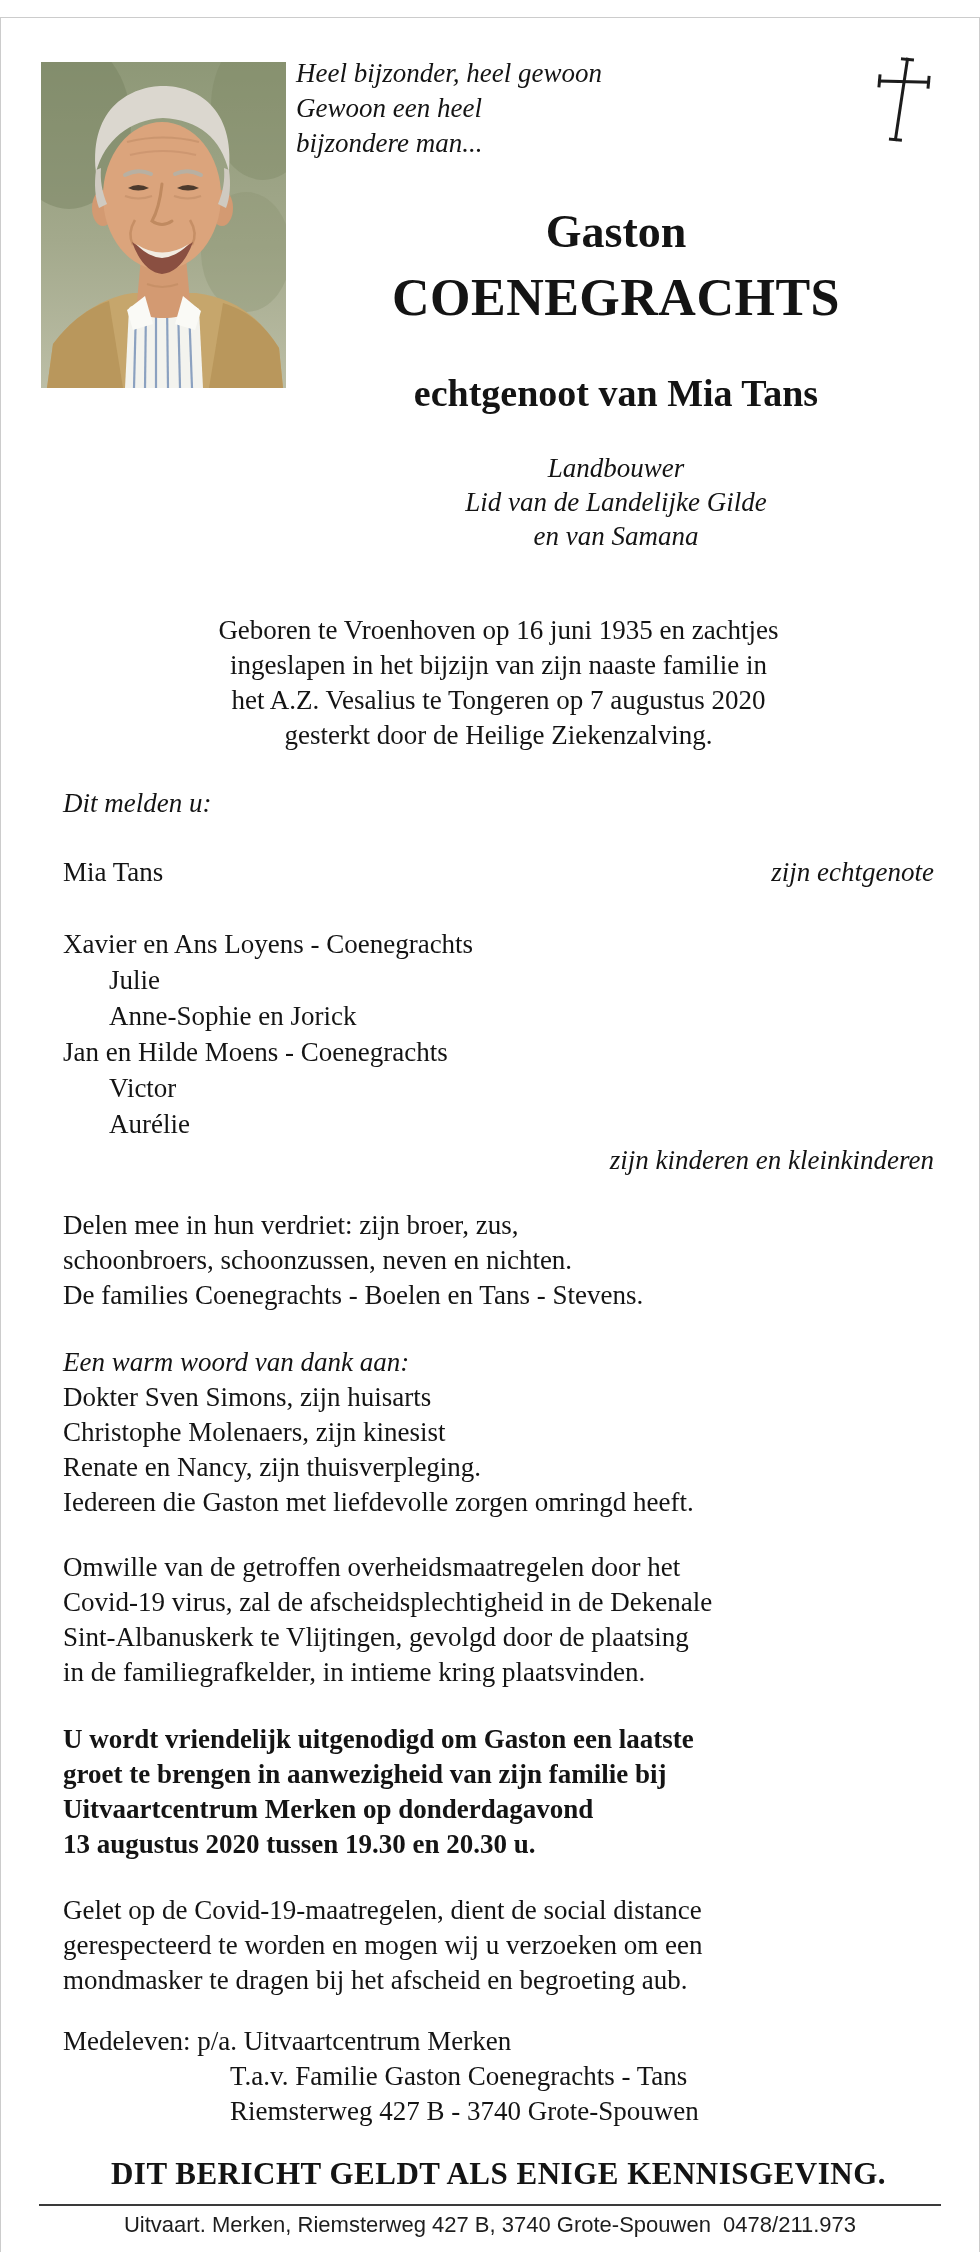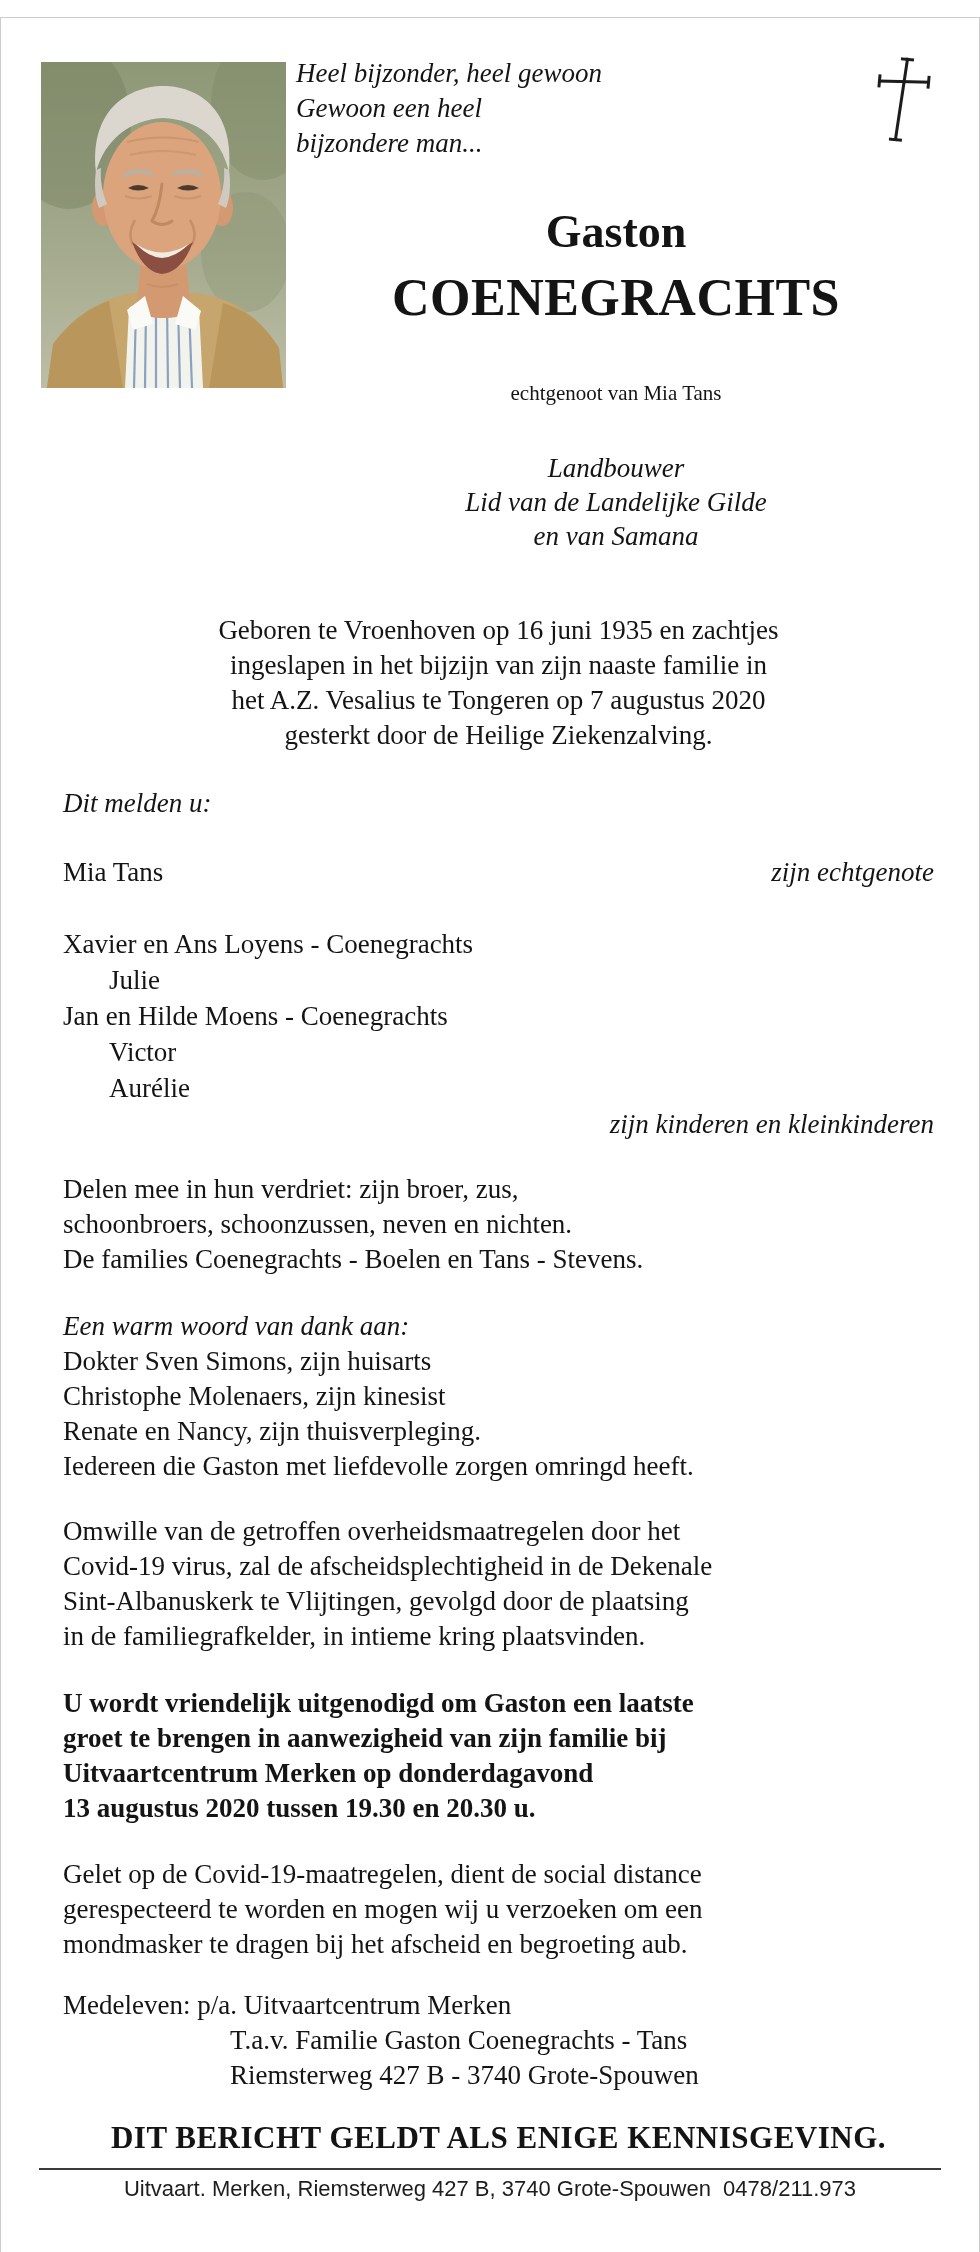--- a/index.html
+++ b/index.html
@@ -23,21 +23,21 @@
   .photo {
     position: absolute; left: 40px; top: 44px;
     width: 245px; height: 326px; overflow: hidden;
   }
   .cross { position: absolute; right: 42px; top: 34px; width: 70px; height: 95px; }
   .head-col { position: absolute; left: 295px; top: 38px; width: 640px; }
   .quote { font-style: italic; font-size: 27px; line-height: 35px; text-align: left; }
   .name-block { text-align: center; margin-top: 46px; }
   .first-name { font-size: 46px; font-weight: 700; line-height: 50px; }
   .last-name  { font-size: 52px; font-weight: 700; line-height: 58px; margin-top: 12px; letter-spacing: 0.5px; }
-  .relation   { font-size: 21px; font-weight: 400; line-height: 36px; margin-top: 48px; }
+  .relation   { font-size: 38px; font-weight: 700; line-height: 36px; margin-top: 48px; }
   .subtitle   { font-style: italic; font-size: 27px; line-height: 34px; margin-top: 40px; }
 
   
   .content { padding: 0 45px 0 62px; }
   .center-par { text-align: center; line-height: 35px; margin-top: 45px; }
   .melden-intro { font-style: italic; margin-top: 33px; line-height: 35px; }
   .spouse-row { display: flex; justify-content: space-between; align-items: baseline; margin-top: 34px; line-height: 35px; }
   .spouse-role { font-style: italic; }
   .family { margin-top: 36px; line-height: 36px; }
   .fam-line.indent { padding-left: 46px; }
@@ -175,20 +175,21 @@
     <div class="melden-intro">Dit melden u:</div>
 
     <div class="spouse-row">
       <span class="spouse-name">Mia Tans</span>
       <span class="spouse-role">zijn echtgenote</span>
     </div>
 
     <div class="family">
       <div class="fam-line">Xavier en Ans Loyens - Coenegrachts</div>
       <div class="fam-line indent">Julie</div>
+      <div class="fam-line indent">Anne-Sophie en Jorick</div>
       <div class="fam-line">Jan en Hilde Moens - Coenegrachts</div>
       <div class="fam-line indent">Victor</div>
       <div class="fam-line indent">Aurélie</div>
     </div>
     <div class="children-role">zijn kinderen en kleinkinderen</div>
 
     <div class="par mourning lines">Delen mee in hun verdriet: zijn broer, zus,
 schoonbroers, schoonzussen, neven en nichten.
 De families Coenegrachts - Boelen en Tans - Stevens.</div>
 

